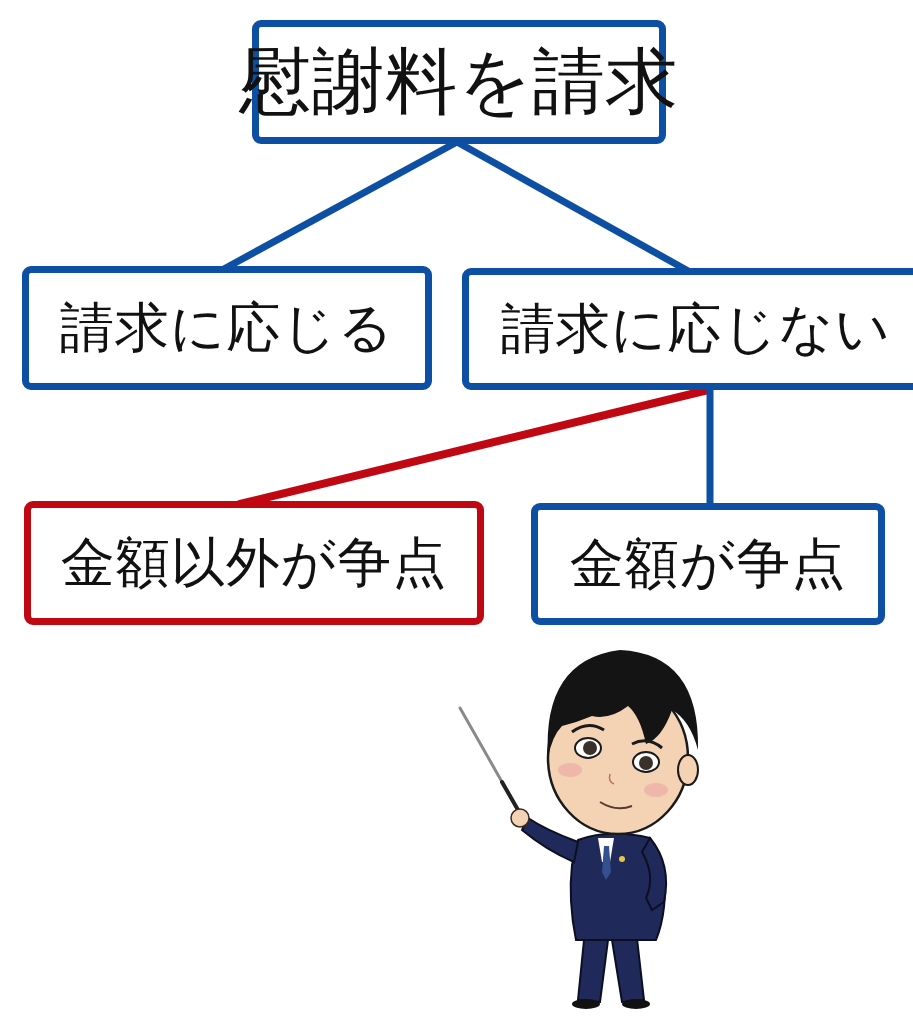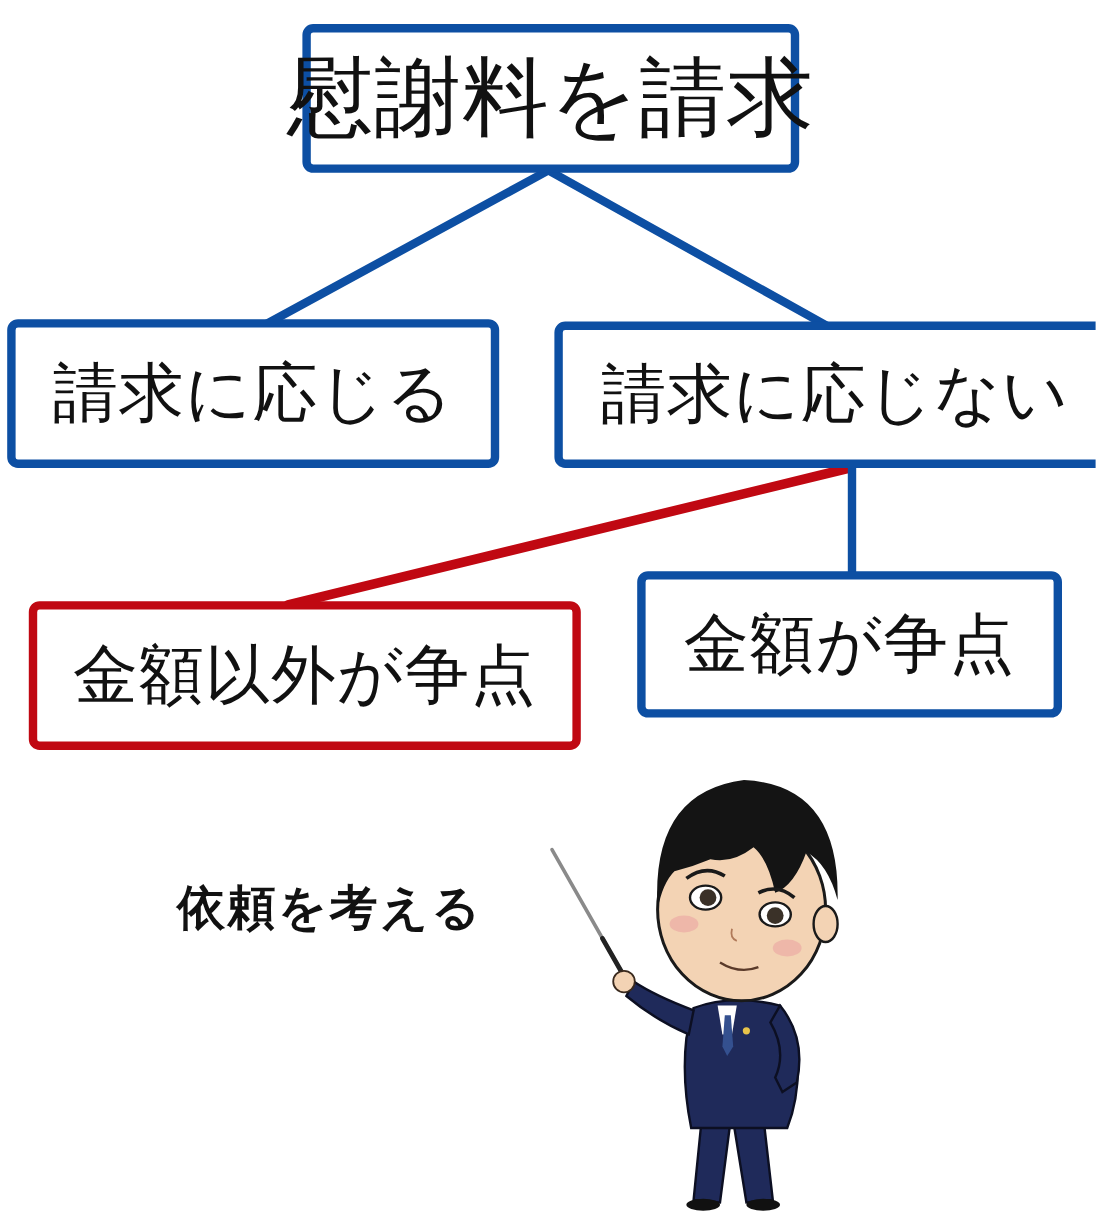--- a/index.html
+++ b/index.html
@@ -7,24 +7,24 @@
          font-family: "DejaVu Sans", "Liberation Sans", sans-serif; }
   .connectors { position: absolute; left: 0; top: 0; width: 913px; height: 1024px; z-index: 1; }
   .box { position: absolute; box-sizing: border-box; background: #ffffff;
          border: 7px solid #0d4fa3; border-radius: 9px; z-index: 2;
          display: flex; align-items: center; justify-content: center;
          color: #111111; font-family: "DejaVu Serif", "Liberation Serif", serif;
          letter-spacing: 1px; white-space: nowrap; }
   .box.red { border-color: #c00812; font-family: "DejaVu Sans", "Liberation Sans", sans-serif; }
   .box.sans { font-family: "DejaVu Sans", "Liberation Sans", sans-serif; }
   #box-top   { left: 252px; top: 20px;  width: 414px; height: 124px; font-size: 72px; }
-  #box-left  { left: 6px;  top: 266px; width: 410px; height: 124px; font-size: 54px; }
+  #box-left  { left: 22px;  top: 266px; width: 410px; height: 124px; font-size: 54px; }
   #box-right { left: 462px; top: 268px; width: 468px; height: 122px; font-size: 54px; }
   #box-bl    { left: 24px;  top: 501px; width: 460px; height: 124px; font-size: 54px; }
-  #box-br    { left: 531px; top: 476px; width: 354px; height: 122px; font-size: 54px; }
+  #box-br    { left: 531px; top: 503px; width: 354px; height: 122px; font-size: 54px; }
   .note { position: absolute; left: 40px; top: 728px; width: 470px; z-index: 2;
           text-align: center; font-family: "DejaVu Sans", "Liberation Sans", sans-serif;
           font-weight: bold; font-size: 40px; line-height: 58px; color: #111111; letter-spacing: 2px; }
   .note div { white-space: nowrap; }
   .character { position: absolute; left: 450px; top: 640px; width: 280px; height: 380px; z-index: 2; }
 </style>
 </head>
 <body>
 
 <svg class="connectors" viewBox="0 0 913 1024" xmlns="http://www.w3.org/2000/svg">
@@ -48,21 +48,20 @@
 
 <div class="box red" id="box-bl">
   <span>金額以外が争点</span>
 </div>
 
 <div class="box sans" id="box-br">
   <span>金額が争点</span>
 </div>
 
 <div class="note">
-  <div>依頼を考える</div>
 </div>
 
 <svg class="character" viewBox="0 0 280 380" xmlns="http://www.w3.org/2000/svg">
 
   <line x1="10" y1="68" x2="68" y2="170" stroke="#8a8a8a" stroke-width="3" stroke-linecap="round"></line>
   <line x1="52" y1="142" x2="68" y2="170" stroke="#222" stroke-width="4" stroke-linecap="round"></line>
 
   <path d="M135 290 L128 360 L150 362 L158 300 Z" fill="#1f2a5a" stroke="#0c0f22" stroke-width="2"></path>
   <path d="M162 300 L172 362 L194 360 L186 290 Z" fill="#1f2a5a" stroke="#0c0f22" stroke-width="2"></path>
   <ellipse cx="136" cy="364" rx="14" ry="5" fill="#111"></ellipse>

